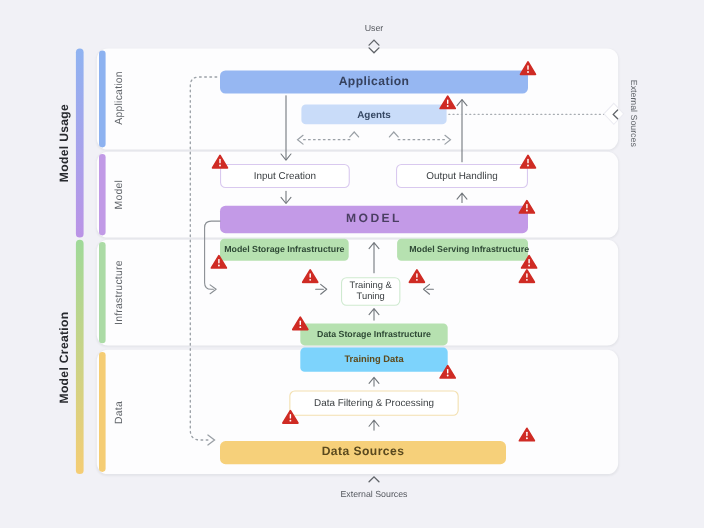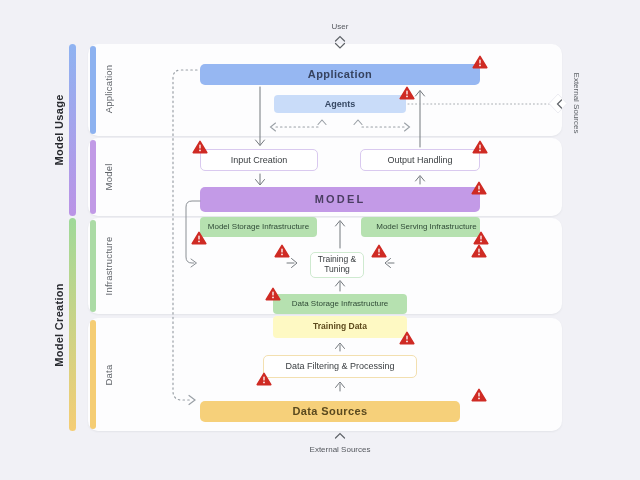--- a/index.html
+++ b/index.html
@@ -65,24 +65,24 @@
   .pill-lightblue{
     background:#c9dcf9;border-radius:4px;
     font-size:9px;font-weight:600;color:#364864;
   }
   .pill-purple{
     background:#c39ae7;border-radius:5px;
     font-size:11px;font-weight:bold;color:#4a3e62;letter-spacing:2.2px;
   }
   .pill-green{
     background:#b6e1b0;border-radius:4px;
-    font-size:8px;font-weight:400;color:#2f4a36;white-space:nowrap;
+    font-size:8px;font-weight:700;color:#2f4a36;white-space:nowrap;
   }
   .pill-yellow-sm{
-    background:#fef9c3;border-radius:4px;
+    background:#7dd3fc;border-radius:4px;
     font-size:8.5px;font-weight:600;color:#5e4b1d;white-space:nowrap;
   }
   .pill-yellow-lg{
     background:#f6d07a;border-radius:5px;
     font-size:11px;font-weight:bold;color:#5a491e;letter-spacing:.4px;
   }
   .outline{
     background:#fff;border-radius:5px;font-size:9px;color:#3c4043;
   }
   .outline-purple{border:1px solid #d9c9ef;}

